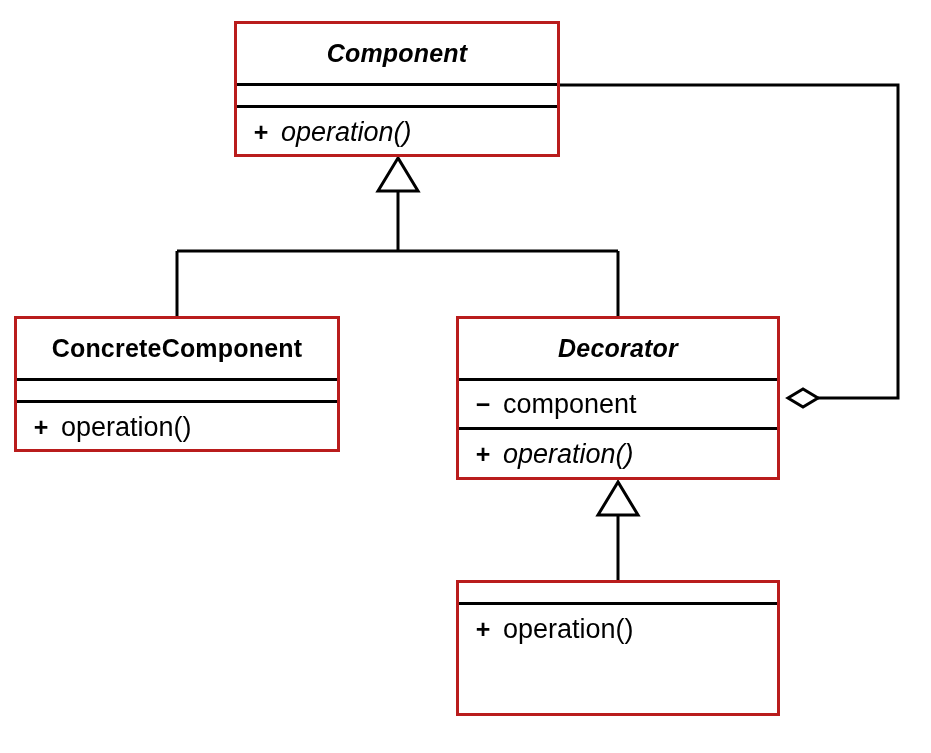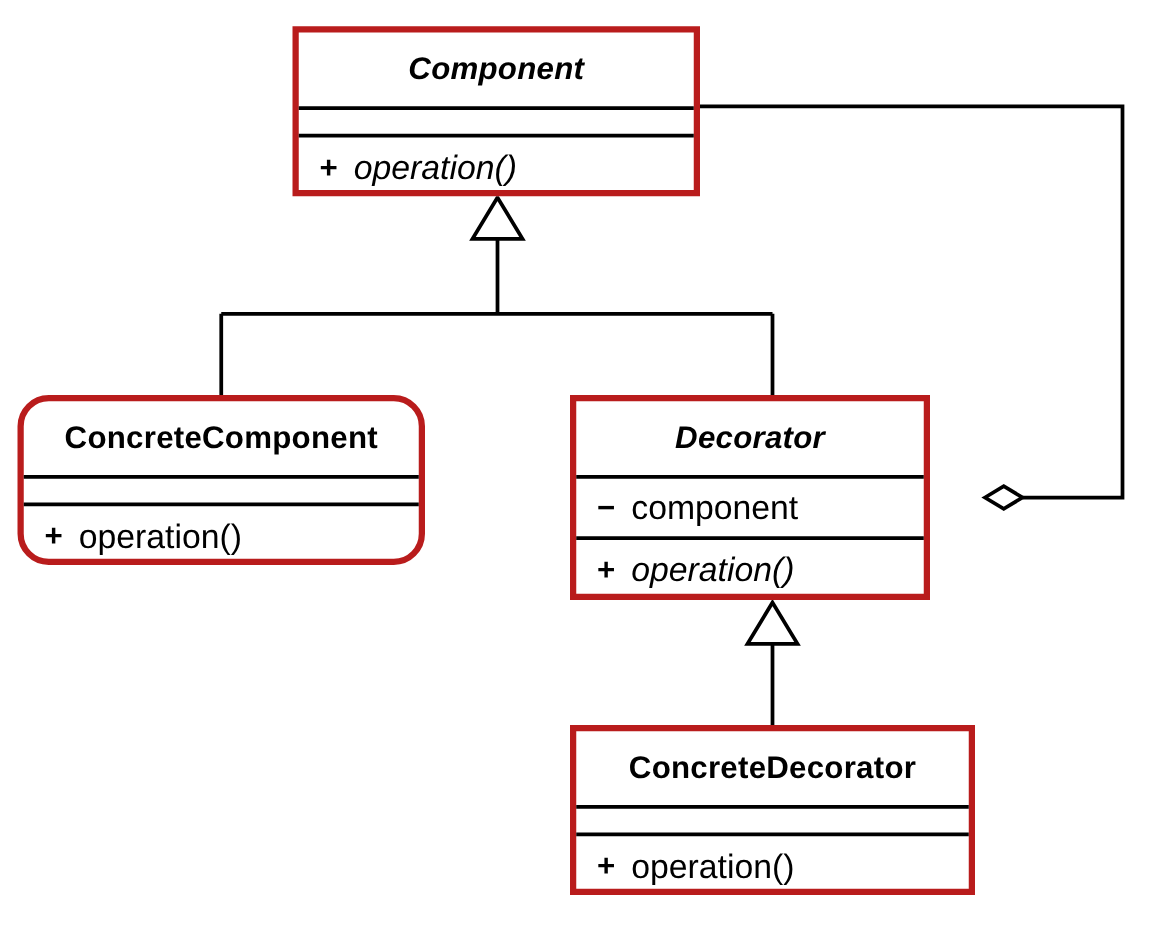--- a/index.html
+++ b/index.html
@@ -21,21 +21,21 @@
   #edge-layer {
     position: absolute;
     left: 0;
     top: 0;
     width: 931px;
     height: 753px;
   }
   .uml-class {
     position: absolute;
     box-sizing: border-box;
-    border: 5px solid #b91c1c;
+    border: 3px solid #b91c1c;
     background: #ffffff;
     z-index: 2;
   }
   .class-name-row {
     box-sizing: border-box;
     height: 62px;
     display: flex;
     align-items: center;
     justify-content: center;
     border-bottom: 3px solid #000000;
@@ -112,43 +112,42 @@
 
   <div class="uml-class" style="left:234px; top:21px; width:326px; height:136px;">
     <div class="class-name-row abstract">Component</div>
     <div class="attr-row empty"></div>
     <div class="member-row last">
       <span class="visibility">+</span>
       <span class="member-label abstract">operation()</span>
     </div>
   </div>
 
-  <div class="uml-class" style="left:14px; top:316px; width:326px; height:136px;border-radius:25px;">
+  <div class="uml-class" style="left:14px; top:316px; width:326px; height:136px;">
     <div class="class-name-row">ConcreteComponent</div>
     <div class="attr-row empty"></div>
     <div class="member-row last">
       <span class="visibility">+</span>
       <span class="member-label">operation()</span>
     </div>
   </div>
 
-  <div class="uml-class" style="left:456px; top:316px; width:288px; height:164px;">
+  <div class="uml-class" style="left:456px; top:316px; width:324px; height:164px;">
     <div class="class-name-row abstract">Decorator</div>
     <div class="member-row">
       <span class="visibility">−</span>
       <span class="member-label">component</span>
     </div>
     <div class="member-row last">
       <span class="visibility">+</span>
       <span class="member-label abstract">operation()</span>
     </div>
   </div>
 
   <div class="uml-class" style="left:456px; top:580px; width:324px; height:136px;">
-    <div class="class-name-row">ConcreteDecorator</div>
     <div class="attr-row empty"></div>
     <div class="member-row last">
       <span class="visibility">+</span>
       <span class="member-label">operation()</span>
     </div>
   </div>
 
 </div>
 
 </body></html>

